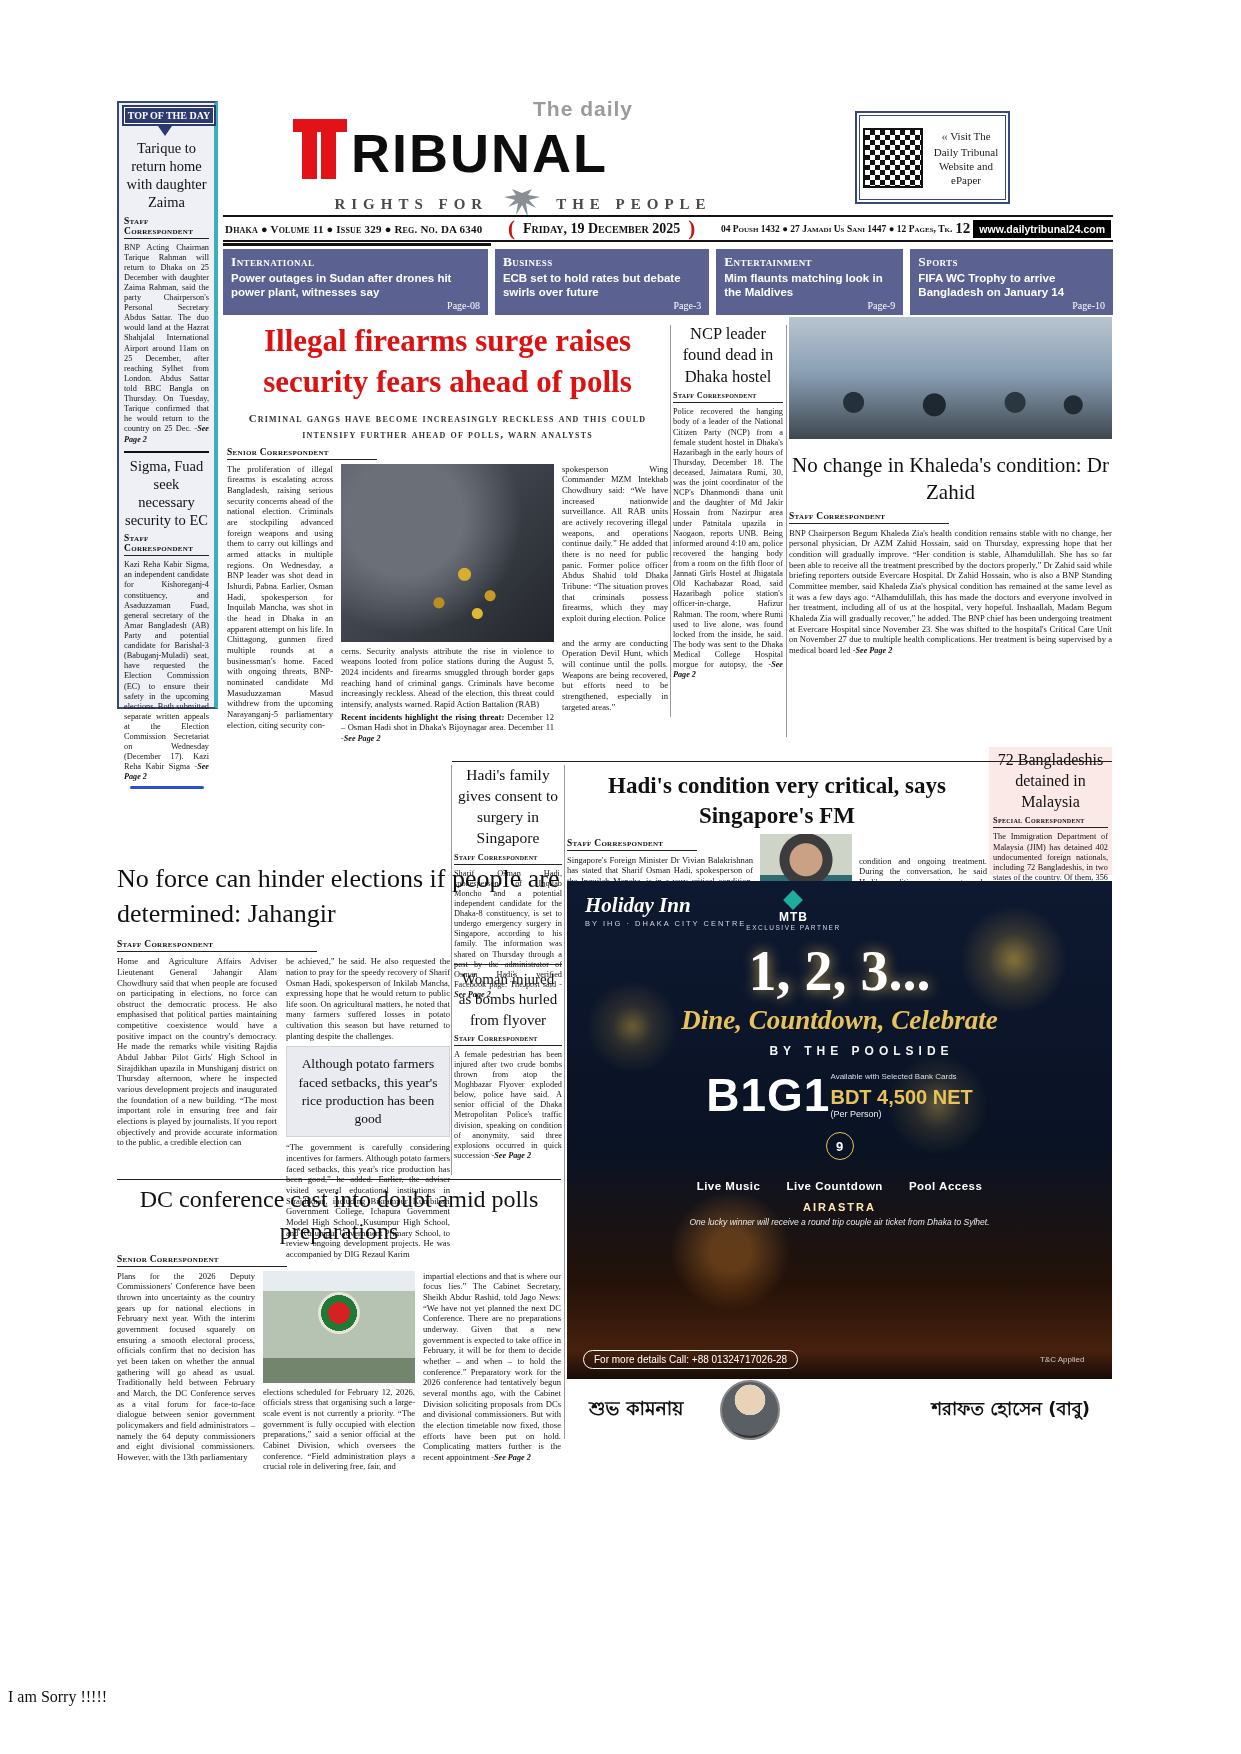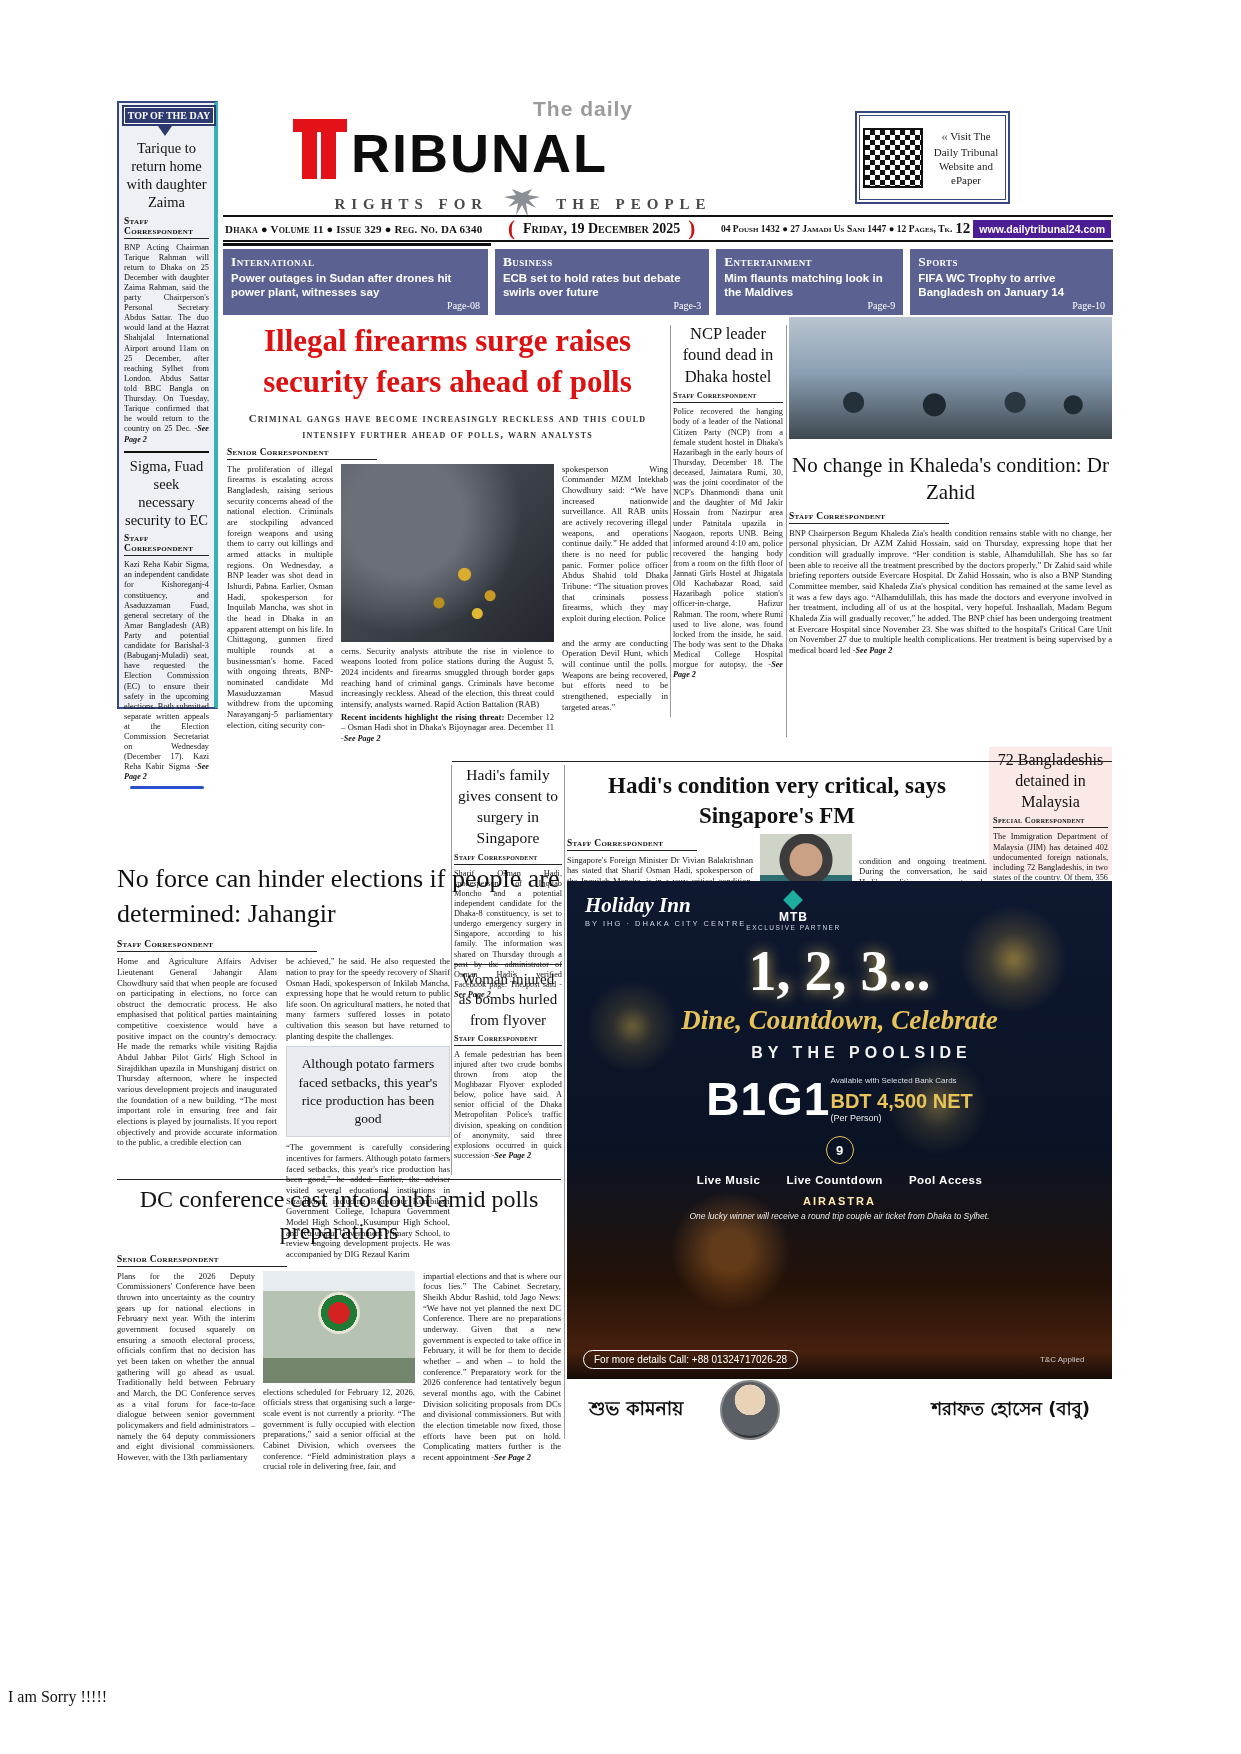--- a/index.html
+++ b/index.html
@@ -50,21 +50,21 @@
   .qrarrow{color:#777;font-size:13px;font-weight:bold;}
 
   
   .dateline{left:108px;top:120px;width:890px;height:27px;border-top:2px solid #111;border-bottom:2px solid #111;
             display:flex;align-items:center;justify-content:space-between;font-variant:small-caps;box-sizing:border-box;padding:0 2px;}
   .dl-left{font-size:11px;font-weight:bold;letter-spacing:.2px;}
   .dl-center{font-size:14px;font-weight:bold;display:flex;align-items:center;gap:8px;}
   .paren{color:#cc1111;font-size:21px;font-weight:bold;line-height:1;}
   .dl-right{font-size:9.5px;font-weight:bold;display:flex;align-items:center;gap:3px;}
   .dl-12{font-size:15px;font-weight:bold;}
-  .weburl{background:#4c1d95;color:#fff;font:bold 10.5px "Liberation Sans",sans-serif;
+  .weburl{background:#000000;color:#fff;font:bold 10.5px "Liberation Sans",sans-serif;
           padding:3px 6px;font-variant:normal;}
   .dl-underline{left:108px;top:148px;width:268px;height:3px;background:#111;position:absolute;}
 
   
   .bars{left:108px;top:154px;width:890px;height:66px;display:flex;gap:7px;}
   .bar{background:#5b6292;color:#fff;padding:5px 8px;box-sizing:border-box;display:flex;flex-direction:column;}
   .bar-label{font-variant:small-caps;font-weight:bold;font-size:13.5px;letter-spacing:.4px;}
   .bar-hl{font:bold 11.5px "Liberation Sans",sans-serif;line-height:1.2;margin-top:2px;flex:1;}
   .bar-page{font-size:10px;text-align:right;}
 
@@ -159,30 +159,30 @@
             flex-direction:column;align-items:center;}
   .ad-top{width:100%;display:flex;justify-content:flex-start;align-items:flex-start;}
   .hi-script{font:italic bold 21px "Liberation Serif",serif;color:#fff;}
   .hi-sub{font-size:7.5px;letter-spacing:2px;color:#cfd6e4;margin-top:1px;}
   .mtb{text-align:center;}
   .mtb-diamond{width:14px;height:14px;background:#1fae9d;transform:rotate(45deg);margin:0 auto 3px;}
   .mtb-name{font-weight:bold;font-size:12px;letter-spacing:1px;}
   .mtb-sub{font-size:6.5px;letter-spacing:1.5px;color:#cfd6e4;}
   .ad-123{font:900 56px "Liberation Serif",serif;color:#fff;text-shadow:0 0 14px rgba(240,200,90,.8);margin-top:8px;}
   .ad-tag{font:italic bold 27px "Liberation Serif",serif;color:#e8c35a;margin-top:2px;}
-  .ad-pool{font-size:16px;letter-spacing:5px;font-weight:bold;margin-top:8px;color:#f3f3f3;margin-left:44px;}
+  .ad-pool{font-size:12px;letter-spacing:5px;font-weight:bold;margin-top:8px;color:#f3f3f3;margin-left:44px;}
   .ad-offer{display:flex;align-items:center;margin-top:10px;}
   .b1g1{font:900 46px "Liberation Sans",sans-serif;letter-spacing:1px;}
   .offer-right{text-align:left;}
   .offer-note{font-size:8px;color:#d8dde8;margin-bottom:5px;}
   .price{font:bold 20px "Liberation Sans",sans-serif;color:#e8c35a;}
   .price-sub{font-size:9px;color:#eee;}
   .circle9{width:26px;height:26px;border:1.5px solid #e8c35a;border-radius:50%;display:flex;align-items:center;
            justify-content:center;font-weight:bold;font-size:13px;margin-top:10px;}
-  .features{display:flex;gap:26px;margin-top:10px;font-weight:bold;font-size:11.5px;letter-spacing:.5px;}
+  .features{display:flex;gap:26px;margin-top:20px;font-weight:bold;font-size:11.5px;letter-spacing:.5px;}
   .feat{text-align:center;}
   .airline{margin-top:9px;font-weight:bold;font-size:11px;letter-spacing:2px;color:#ffe9b0;}
   .prize{font-size:8.5px;font-style:italic;color:#e9e9e9;text-align:center;width:310px;margin-top:4px;line-height:1.3;}
   .ad-call-row{position:absolute;left:16px;bottom:72px;display:flex;align-items:center;gap:10px;width:92%;}
   .call-pill{border:1px solid #fff;border-radius:12px;padding:3px 10px;font-size:10px;}
   .tc{font-size:8px;color:#ccc;margin-left:auto;}
   .ad-strip{position:absolute;left:0;bottom:0;width:100%;height:62px;background:#fff;color:#111;
             display:flex;align-items:center;font-family:"DejaVu Sans",sans-serif;}
   .greet{font-size:19px;font-weight:bold;margin-left:22px;}
   .babu{width:56px;height:56px;border-radius:50%;border:2px solid #888;margin-left:36px;flex:none;

